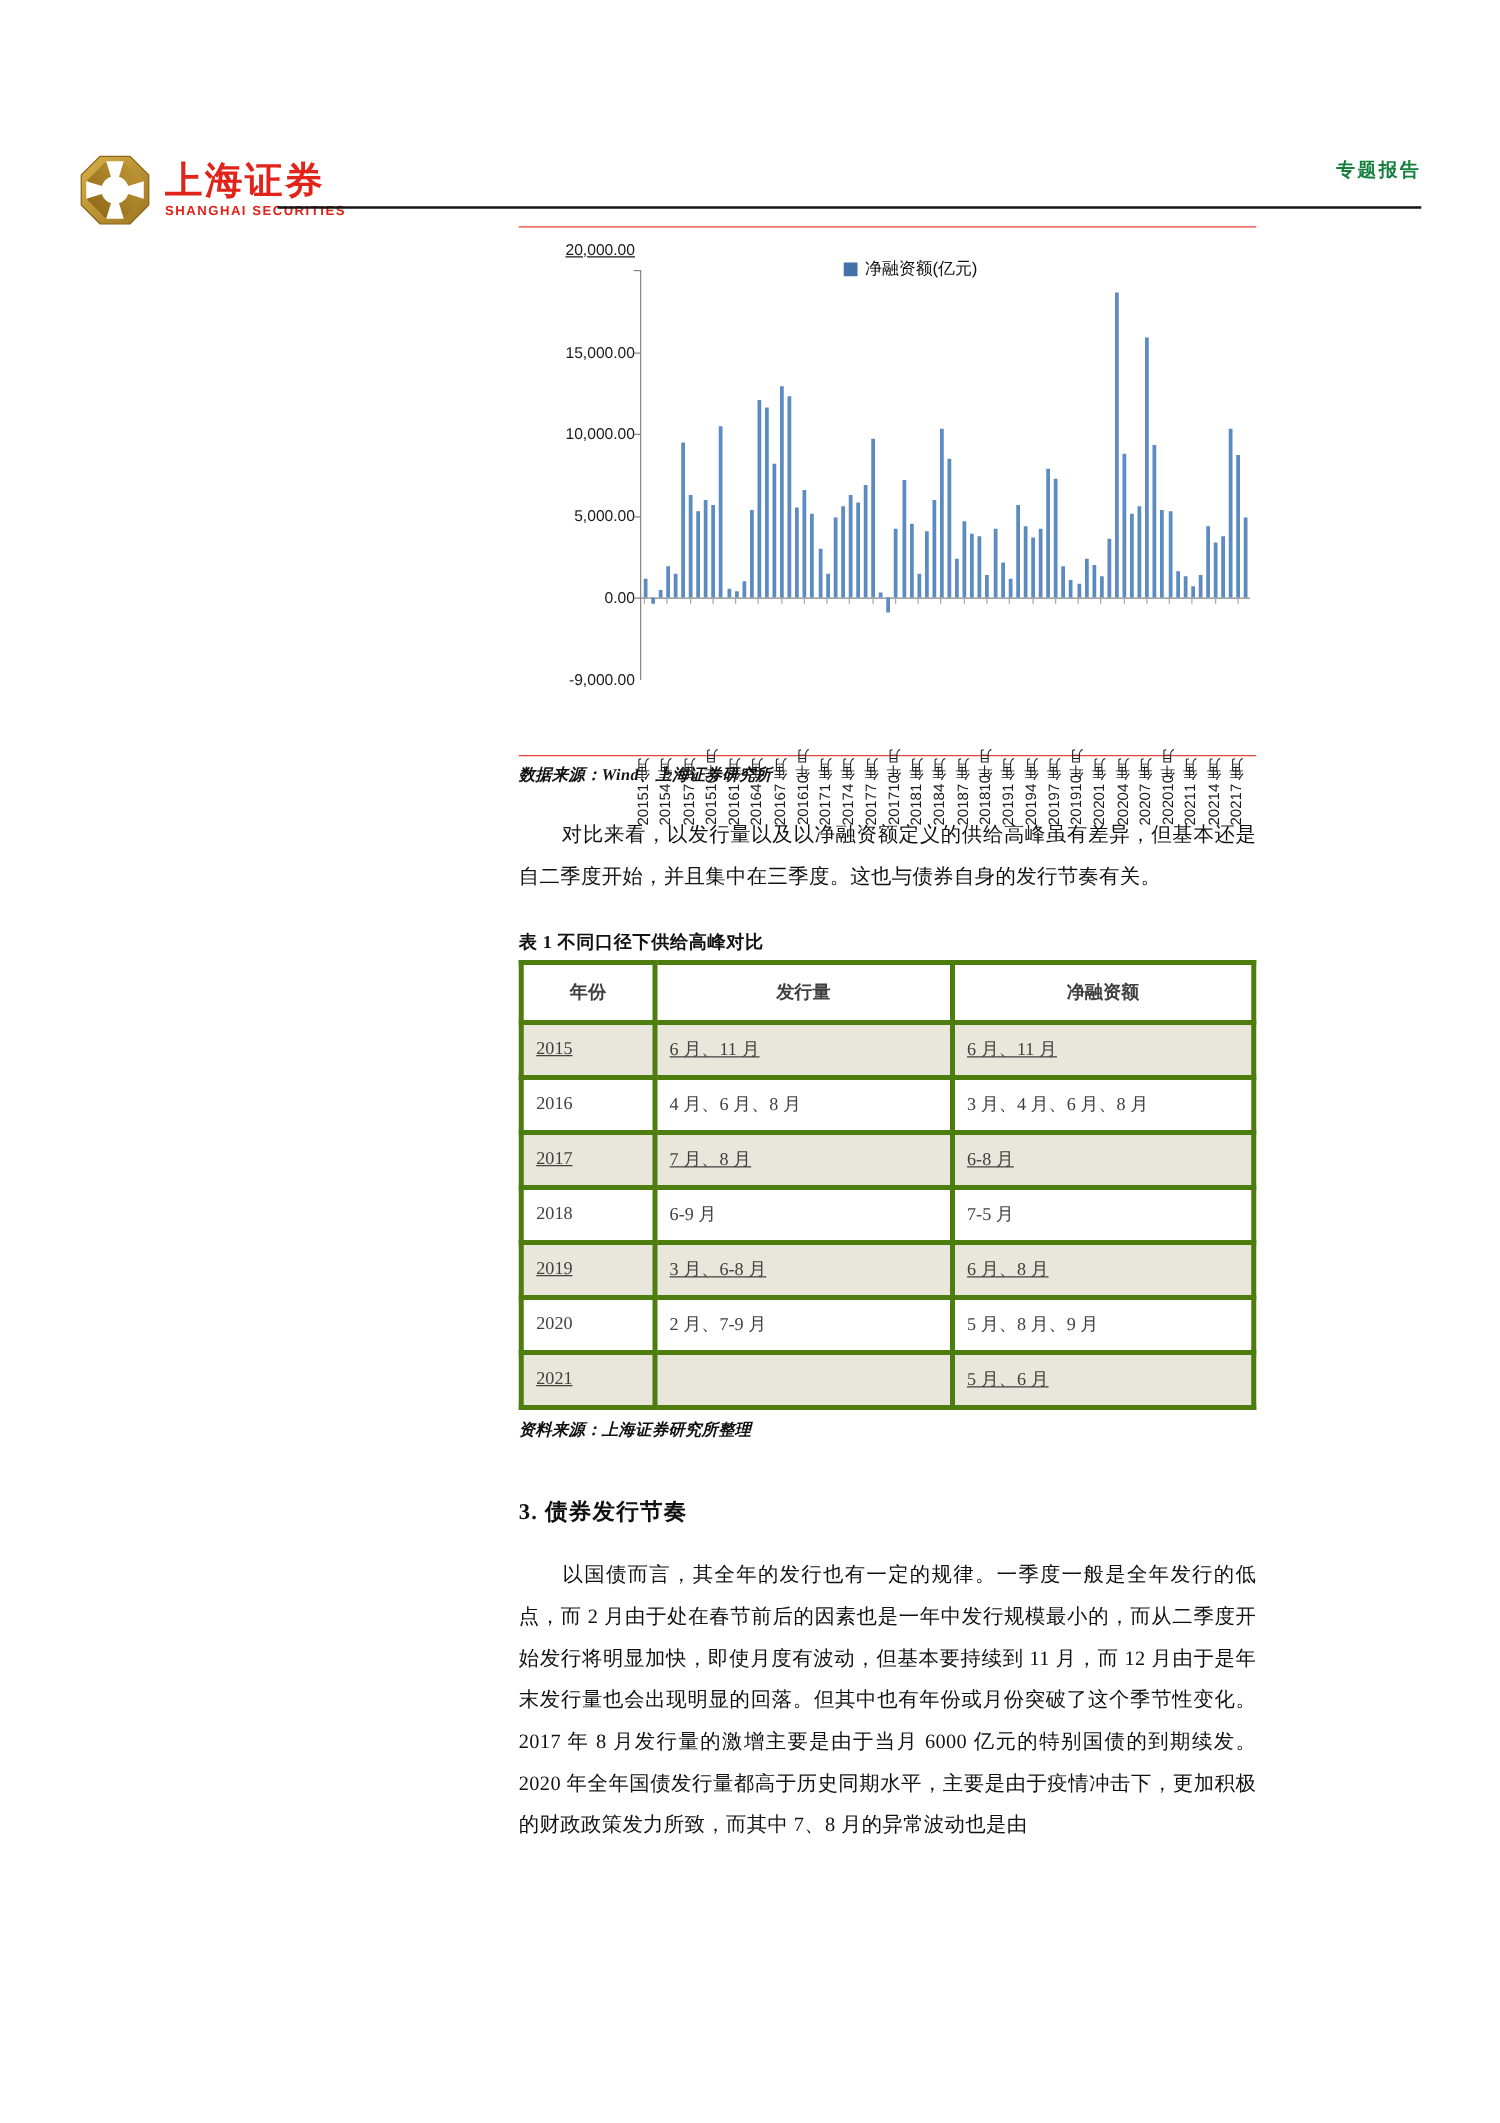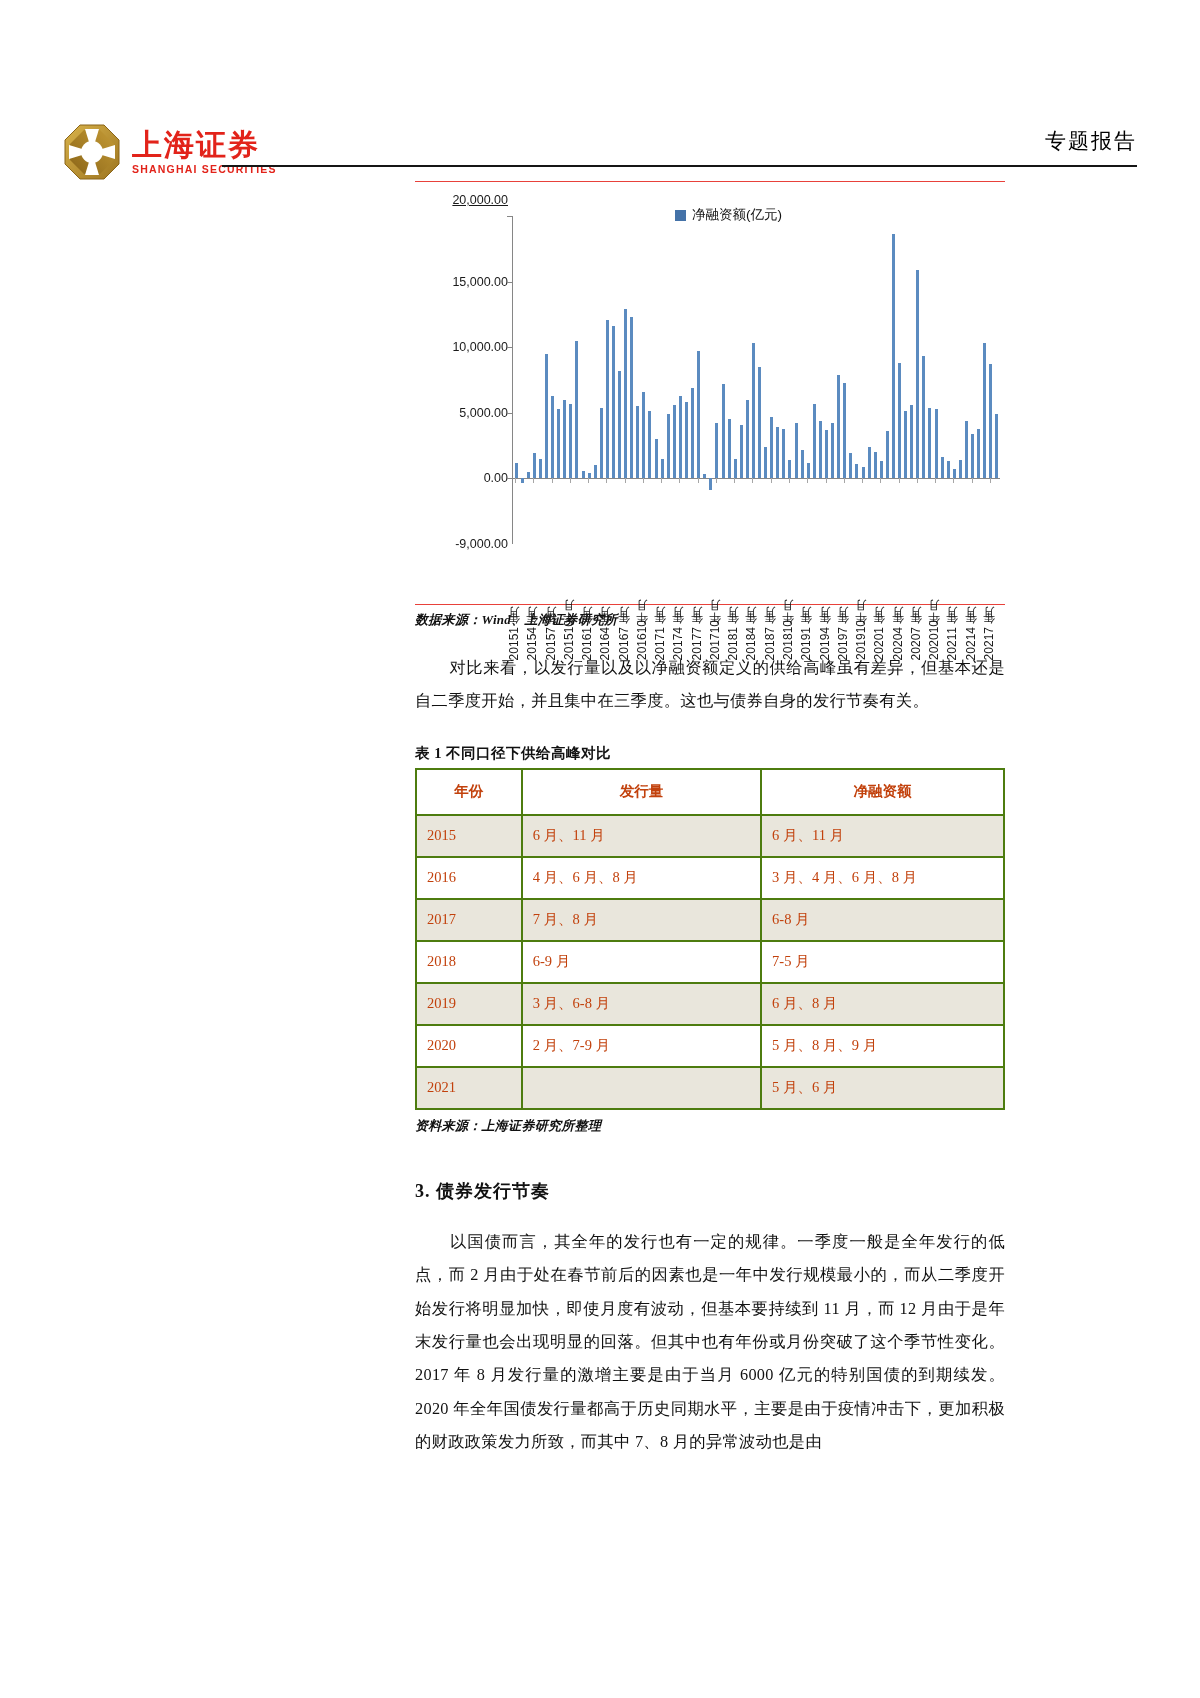--- a/index.html
+++ b/index.html
@@ -23,21 +23,21 @@
     font-size:30px; font-weight:bold; color:#e2231a; letter-spacing:2px;
   }
   .logo-en {
     font-family:"Liberation Sans", sans-serif;
     font-size:10.5px; font-weight:bold; color:#e2231a; letter-spacing:1.2px;
     margin-top:4px;
   }
   .header-title {
     position:absolute; right:63px; top:79px;
     font-family:"Liberation Serif", serif;
-    font-size:21px; font-weight:normal; letter-spacing:2px; color:#000000;
+    font-size:15px; font-weight:bold; letter-spacing:2px; color:#15803d;
   }
   .header-rule {
     position:absolute; left:222px; top:117px; width:915px; height:0;
     border-top:2.4px solid #151515;
   }
 
   
   .content { position:absolute; left:415px; top:133px; width:590px; }
 
   .fig-title {
@@ -103,31 +103,31 @@
   .para .indent { display:inline-block; width:2.1em; }
 
   
   .tbl-title {
     font-family:"Liberation Serif", serif;
     font-size:14.5px; font-weight:bold; color:#111; letter-spacing:.5px;
     margin:26px 0 5px 0;
   }
   table.t1 { border-collapse:collapse; width:590px; font-family:"Liberation Serif", serif; }
   table.t1 td, table.t1 th {
-    border:2px solid #4d7c0f;
-    font-size:14.5px; color:#c2410c; font-weight:normal;
+    border:4px solid #4d7c0f;
+    font-size:14.5px; color:#404040; font-weight:normal;
     padding:7px 10px; height:26px;
   }
   table.t1 thead th { text-align:center; font-size:14.5px; font-weight:bold; padding:9px 10px; }
   table.t1 thead tr { border-top:2px solid #e8413a; }
   table.t1 .c-year { width:92px; }
   table.t1 .c-iss  { width:246px; }
   table.t1 .c-net  { width:250px; }
   table.t1 tbody td { text-align:left; }
-  table.t1 tbody tr.shade td { background:#e9e6dc; }
+  table.t1 tbody tr.shade td { background:#e9e6dc;text-decoration:underline; }
 
   .source2 {
     font-family:"Liberation Serif", serif;
     font-size:13px; font-weight:bold; font-style:italic; color:#111;
     margin-top:7px; letter-spacing:.3px;
   }
 
   
   .sec-head {
     font-family:"Liberation Serif", serif;

